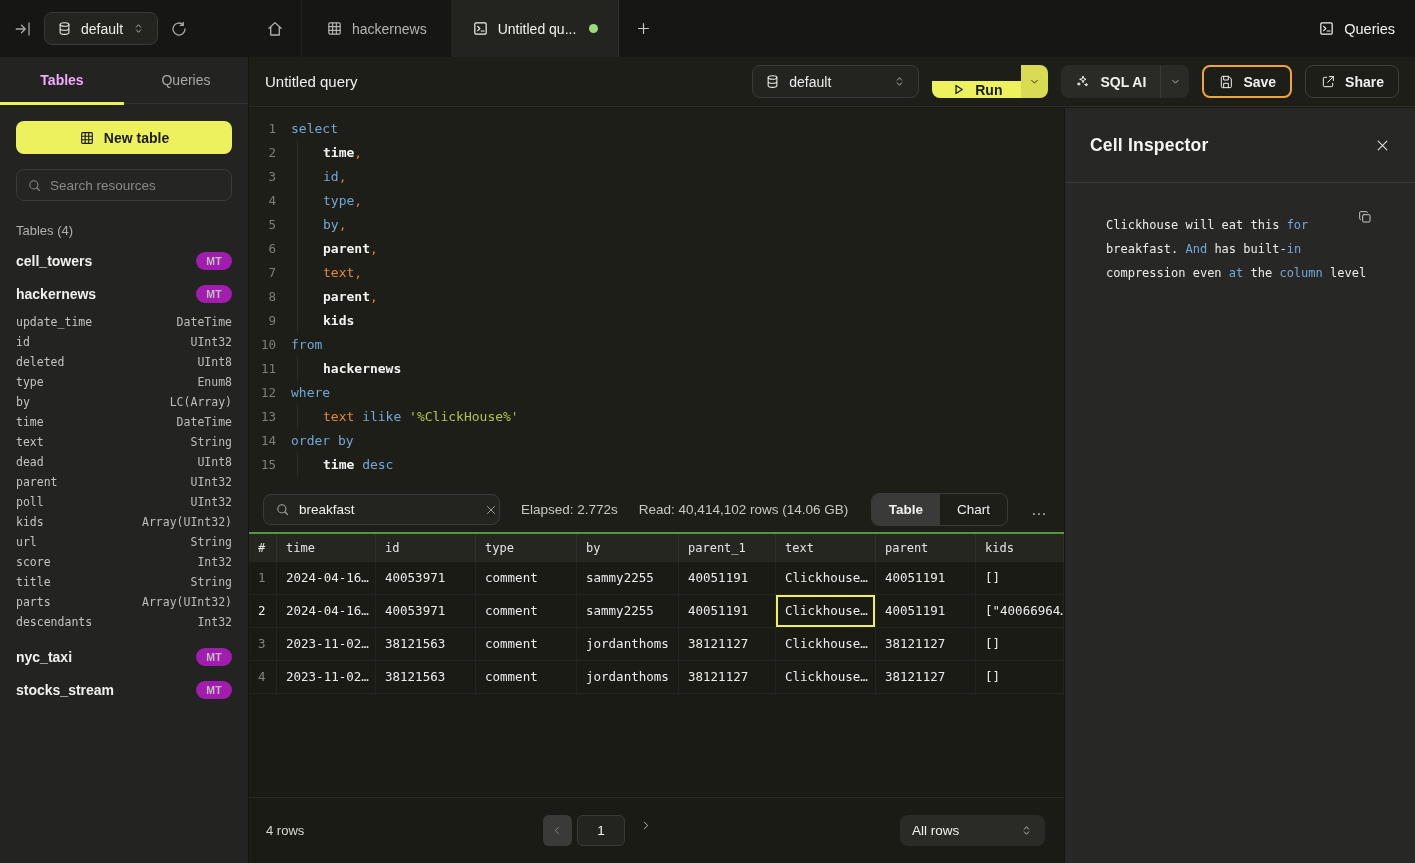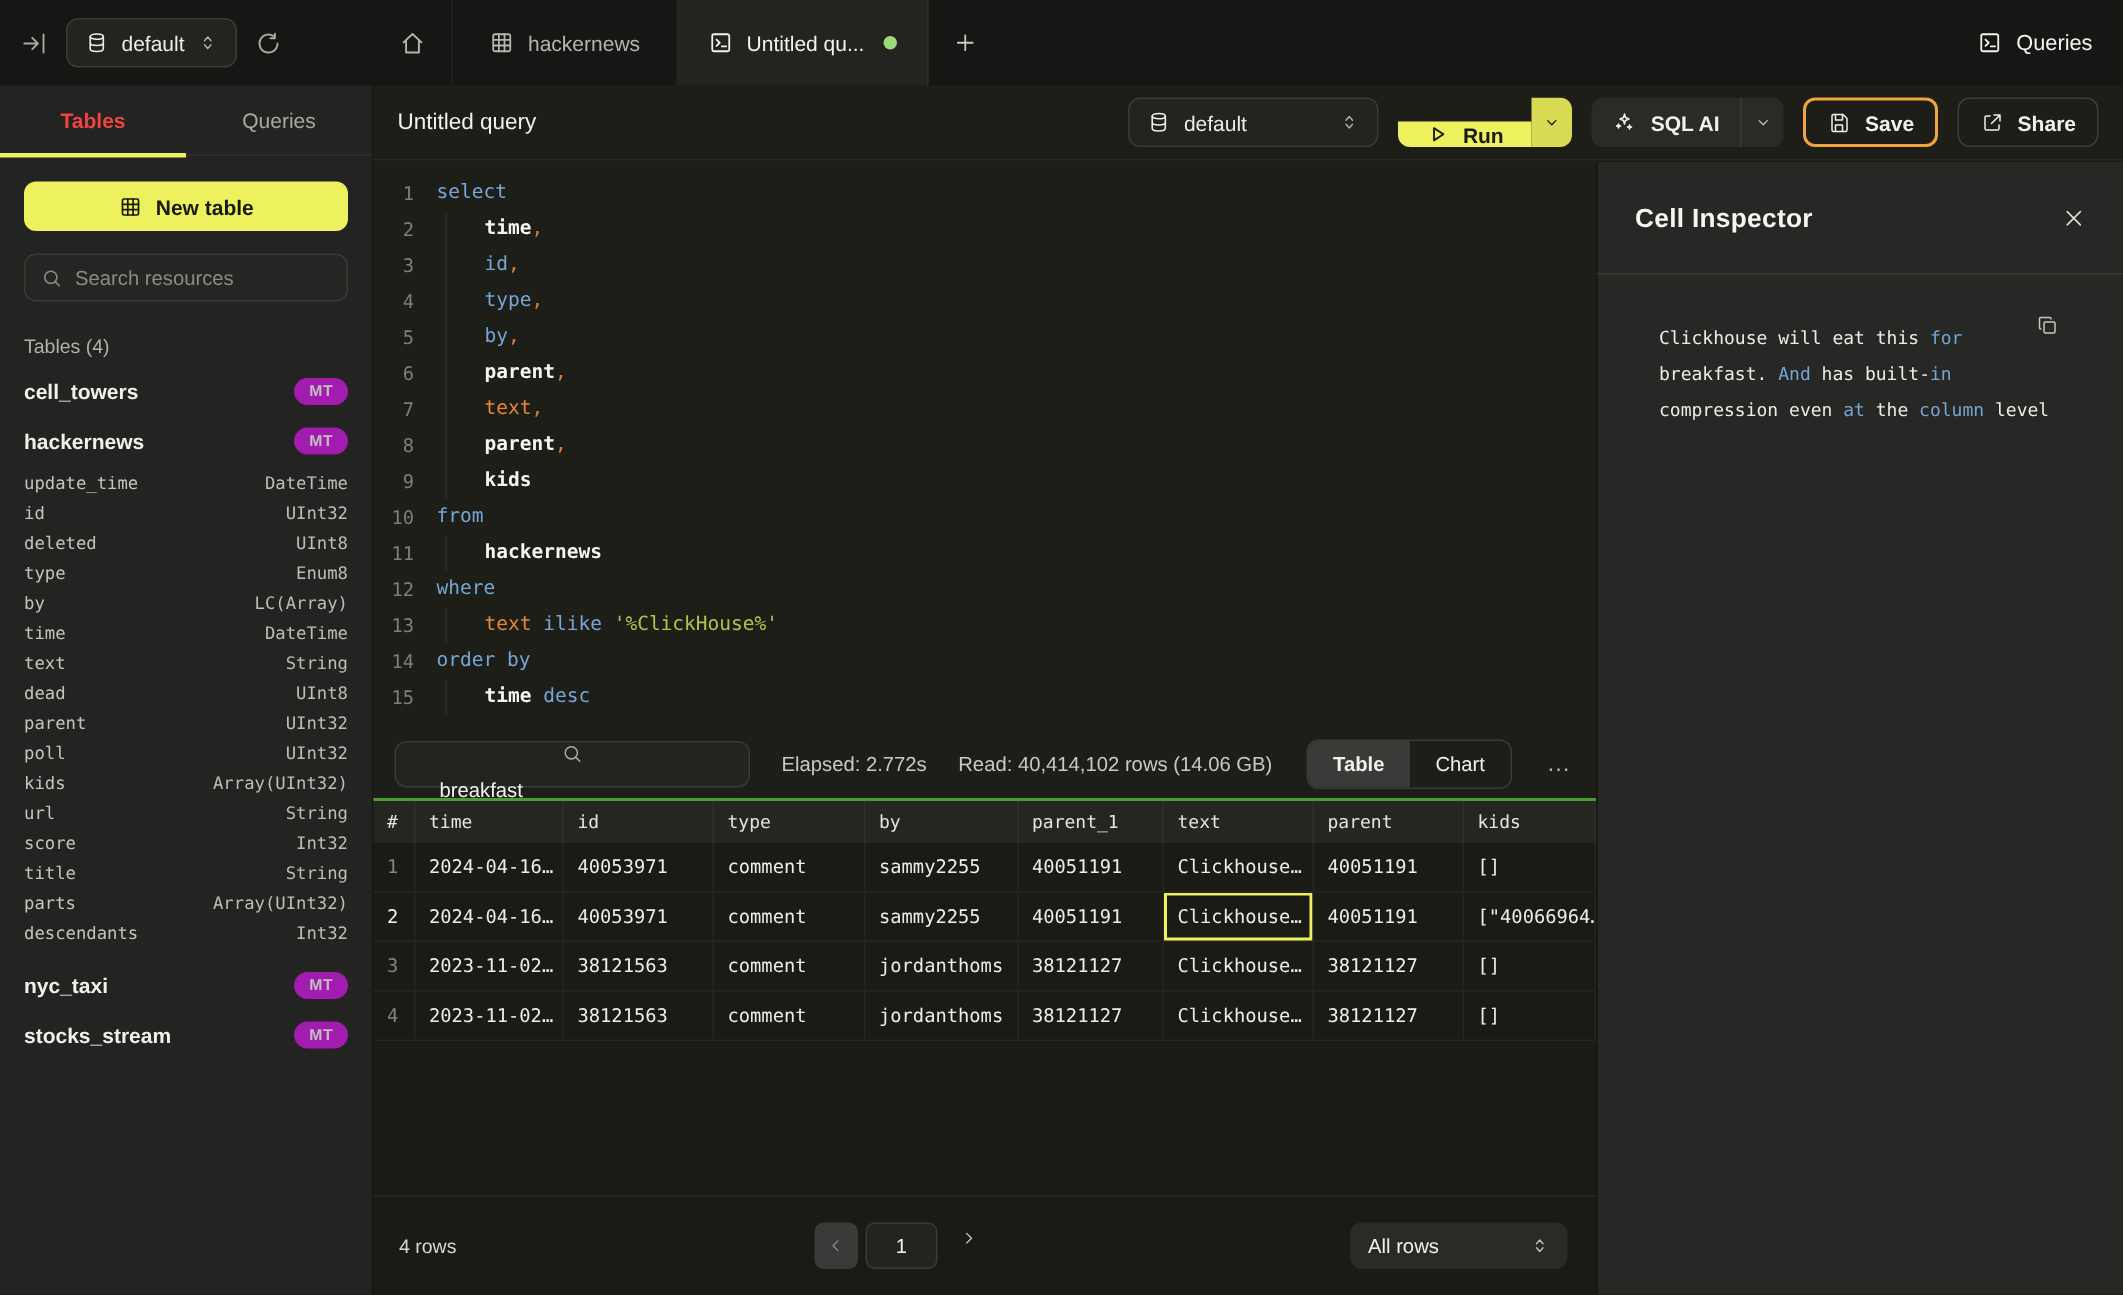--- a/index.html
+++ b/index.html
@@ -27,21 +27,21 @@
   .tab .dot{width:9px;height:9px;border-radius:50%;background:var(--tab-dot-green);margin-left:4px;}
   .tab-plus{display:flex;align-items:center;padding:0 16px;color:#C8C8C4;cursor:pointer;}
   .queries-btn{margin-left:auto;margin-right:20px;display:flex;align-items:center;gap:9px;
     color:#F2F2EF;font-size:14.5px;cursor:pointer;}
 
   
   .sidebar{position:absolute;top:57px;left:0;width:249px;bottom:0;background:#232322;border-right:1px solid #141412;}
   .sb-tabs{height:47px;display:flex;border-bottom:1px solid #30302D;}
   .sb-tab{flex:1;display:flex;align-items:center;justify-content:center;font-size:14px;
     color:#A8A8A4;position:relative;cursor:pointer;}
-  .sb-tab.active{color:#ef4444;font-weight:700;}
+  .sb-tab.active{color:#f0abfc;font-weight:700;}
   .sb-tab.active::after{content:"";position:absolute;left:0;right:0;bottom:-2px;height:3px;background:var(--accent-yellow);}
   .new-table-btn{margin:17px 16px 0;height:33px;background:var(--accent-yellow);border-radius:8px;
     color:#1A1A14;font-weight:700;font-size:14px;display:flex;align-items:center;justify-content:center;gap:9px;cursor:pointer;}
   .search-res{margin:15px 16px 0;height:32px;border:1px solid #3A3A37;background:#252523;border-radius:8px;
     display:flex;align-items:center;gap:8px;padding:0 10px;color:#8A8A86;}
   .search-res input{flex:1;background:transparent;border:none;outline:none;color:#ECECEA;font-size:13.5px;
     font-family:"Liberation Sans",sans-serif;}
   .search-res input::placeholder{color:#8A8A86;}
   .sb-section{margin:22px 16px 6px;font-size:13px;color:#B0B0AC;}
   .sb-table-row{height:33px;display:flex;align-items:center;padding:0 16px;cursor:pointer;}
@@ -83,21 +83,21 @@
   .tk-k{color:var(--keyword-blue);margin-top:40px;}
   .tk-i{color:#F4F4F0;font-weight:bold;}
   .tk-p{color:var(--punct-orange);}
   .tk-o{color:var(--identifier-orange);}
   .tk-s{color:var(--string-green);}
 
   
   .results-bar{position:absolute;top:487px;left:249px;width:815px;height:45px;background:#1E1E19;
     display:flex;align-items:center;padding:0 14px;gap:21px;}
   .search-box{width:237px;height:31px;background:#232320;border:1px solid #3A3A37;border-radius:8px;
-    display:flex;align-items:center;gap:9px;padding:0 11px;color:#A8A8A4;flex-direction:column;}
+    display:flex;align-items:center;gap:9px;padding:0 11px;color:#A8A8A4;}
   .search-box input{flex:1;background:transparent;border:none;outline:none;color:#F2F2EF;font-size:13.5px;
     font-family:"Liberation Sans",sans-serif;}
   .sb-clear{color:#B4B4B0;cursor:pointer;}
   .meta{color:#C9C9C4;font-size:13.5px;}
   .segmented{margin-left:auto;display:flex;border:1px solid #3A3A37;border-radius:8px;overflow:hidden;height:33px;}
   .seg{padding:0 17px;line-height:31px;font-size:13.5px;color:#F0F0ED;cursor:pointer;}
   .seg.active{background:#3A3A38;font-weight:700;}
   .more-btn{color:#B4B4B0;font-size:16px;letter-spacing:1px;cursor:pointer;padding:0 2px;line-height:10px;}
 
   .results-region{position:absolute;top:532px;left:249px;width:815px;bottom:66px;background:#1B1B16;}

